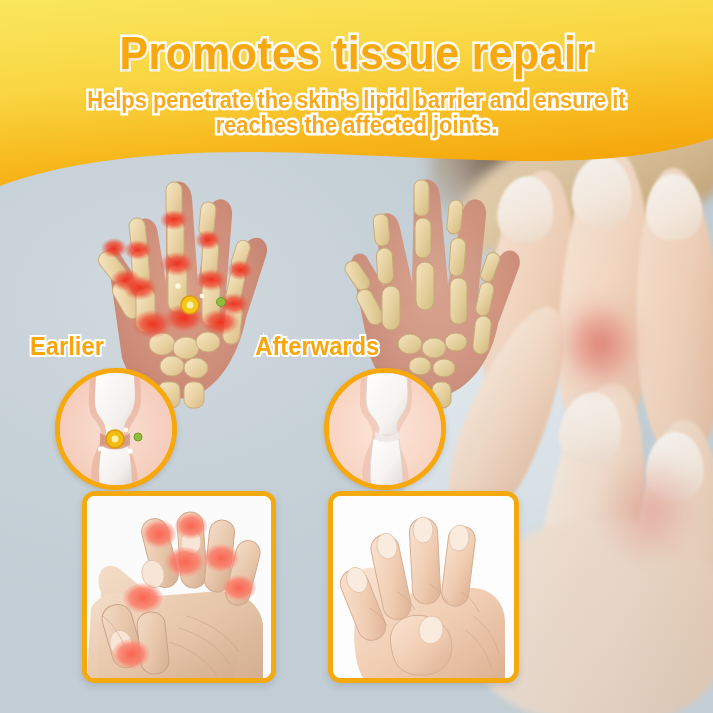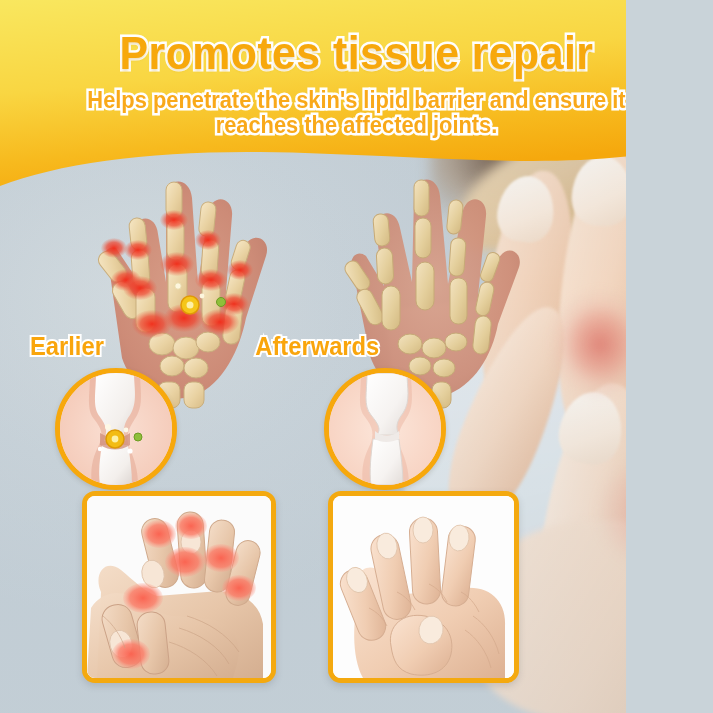--- a/index.html
+++ b/index.html
@@ -2,21 +2,21 @@
 <html><head>
 <meta charset="utf-8">
 <title>Promotes tissue repair</title>
 <style>
   html,body{margin:0;padding:0;}
   body{
     width:713px;height:713px;overflow:hidden;
     font-family:"Liberation Sans","DejaVu Sans",sans-serif;
     background:#c9d3d9;
   }
-  .poster{position:relative;width:626px;height:713px;overflow:hidden;background:#c9d3d9;}
+  .poster{position:relative;width:713px;height:713px;overflow:hidden;background:#c9d3d9;}
 
   
   .bg-photo{position:absolute;inset:0;overflow:hidden;}
   .bg-base{
     position:absolute;inset:0;
     background:
       radial-gradient(ellipse 60% 45% at 22% 42%, #d2dade 0%, #c6d0d7 55%, #bfcad2 100%),
       linear-gradient(170deg,#ccd6db 0%,#c6d1d8 55%,#cbd4da 100%);
   }
   .bg-dark{

